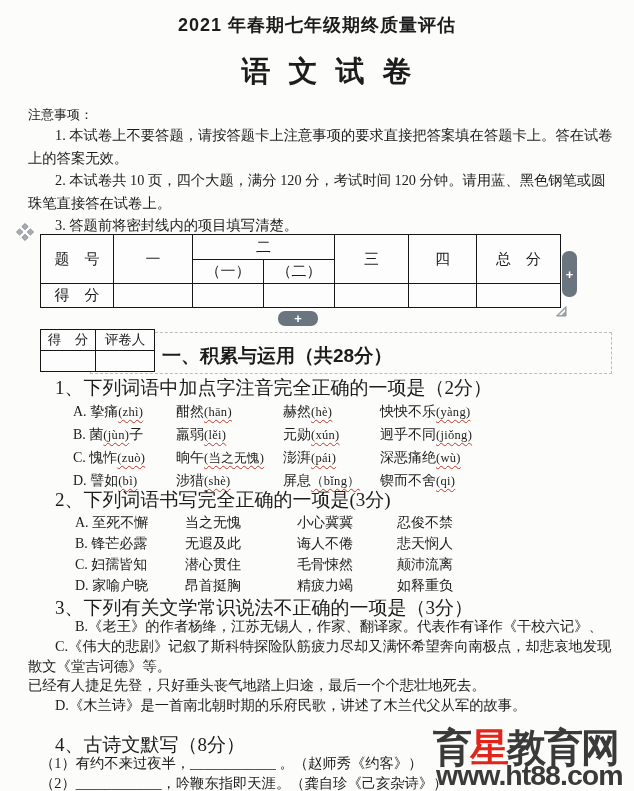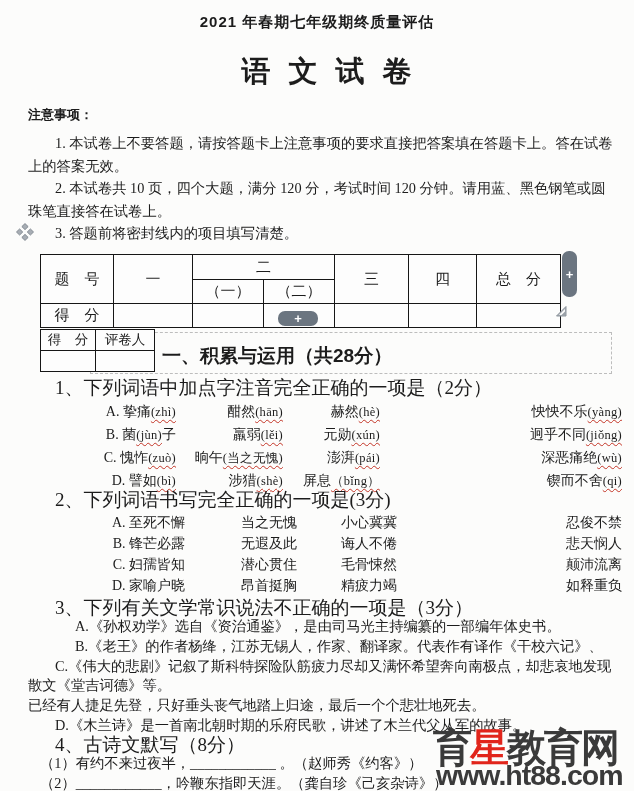--- a/index.html
+++ b/index.html
@@ -3,30 +3,30 @@
 <meta charset="utf-8">
 <style>
   html,body{margin:0;padding:0;background:#e8e8e8;}
   .page{
     position:relative;width:634px;height:791px;background:#fcfcfb;
     font-family:"Liberation Serif",serif;color:#1c1c1c;overflow:hidden;
     margin:0 auto;
   }
   
   .title1{position:absolute;top:13px;left:0;width:100%;text-align:center;
-    font-family:"Liberation Sans",sans-serif;font-weight:bold;font-size:15px;letter-spacing:1px;}
+    font-family:"Liberation Sans",sans-serif;font-weight:bold;font-size:18px;letter-spacing:1px;}
   .title2{position:absolute;top:52px;left:0;width:100%;text-align:center;
     font-family:"Liberation Sans",sans-serif;font-weight:bold;font-size:29px;letter-spacing:5px;padding-left:12px;}
   
   .notices{position:absolute;top:106px;left:28px;width:584px;}
-  .notices-heading{font-family:"Liberation Sans",sans-serif;font-weight:bold;font-size:13px;margin-bottom:8px;}
+  .notices-heading{font-family:"Liberation Sans",sans-serif;font-weight:normal;font-size:13px;margin-bottom:0;}
   .notice-line{font-size:14.3px;line-height:22.6px;white-space:nowrap;}
   .notice-line.ind{margin-left:27px;}
   
-  .score-table{position:absolute;top:234px;left:40px;border-collapse:collapse;background:#fdfdfd;margin-top:20px;}
+  .score-table{position:absolute;top:234px;left:40px;border-collapse:collapse;background:#fdfdfd;}
   .score-table td{border:1.6px solid #161616;text-align:center;vertical-align:middle;
     font-size:15px;padding:0;}
   .score-table tr:nth-child(1) td{height:24px;}
   .score-table tr:nth-child(2) td{height:23px;}
   .score-table tr:nth-child(3) td{height:23px;}
   .c1{width:72px;} .c2{width:78px;} .c3{width:70px;} .c4{width:70px;}
   .c5{width:73px;} .c6{width:67px;} .c7{width:83px;}
   
   .move-handle{position:absolute;left:16px;top:223px;width:18px;height:18px;display:block;cursor:move;}
   .pill{position:absolute;background:var(--handle);border-radius:7px;display:flex;align-items:center;justify-content:center;}
@@ -43,21 +43,21 @@
   .grader-table tr:nth-child(2) td{height:20px;}
   .section-title{position:absolute;left:162px;top:343px;
     font-family:"Liberation Sans",sans-serif;font-weight:bold;font-size:19px;text-align:right;}
   
   .q{position:absolute;left:28px;width:594px;}
   .stem{font-size:19px;margin-left:27px;line-height:19px;}
   .q1{top:378px;}
   .q2{top:490px;}
   .q3{top:598px;}
   .q4{top:735px;}
-  .rows{margin-top:3px;text-align:right;}
+  .rows{margin-top:3px;}
   .opt-row{display:grid;align-items:center;}
   .q1-row{grid-template-columns:103px 107px 97px auto;height:23px;margin-left:45px;font-size:14px;}
   .q2-row{grid-template-columns:110px 112px 100px auto;height:21px;margin-left:47px;font-size:14px;}
   .opt-cell{white-space:nowrap;}
   .py{font-size:12.5px;letter-spacing:.3px;
     text-decoration-line:underline;text-decoration-style:wavy;
     text-decoration-color:var(--wavy);text-decoration-thickness:1px;text-underline-offset:3px;}
   .q3-line,.q4-line{font-size:14.3px;line-height:19.8px;white-space:nowrap;}
   .q3-line.deep{margin-left:47px;}
   .q3-line.mid{margin-left:27px;}
@@ -208,21 +208,20 @@
           <div class="opt-cell"><span class="w">昂首挺胸</span></div>
           <div class="opt-cell"><span class="w">精疲力竭</span></div>
           <div class="opt-cell"><span class="w">如释重负</span></div>
         </div>
       </div>
   </div>
 
   <div class="q q3">
     <div class="stem">3、下列有关文学常识说法不正确的一项是（3分）</div>
     <div id="q3-lines">
-        <div class="q3-line deep">A.《孙权劝学》选自《资治通鉴》，是由司马光主持编纂的一部编年体史书。</div>
         <div class="q3-line deep">B.《老王》的作者杨绛，江苏无锡人，作家、翻译家。代表作有译作《干校六记》、</div>
         <div class="q3-line mid">C.《伟大的悲剧》记叙了斯科特探险队筋疲力尽却又满怀希望奔向南极点，却悲哀地发现</div>
         <div class="q3-line none">散文《堂吉诃德》等。</div>
         <div class="q3-line none">已经有人捷足先登，只好垂头丧气地踏上归途，最后一个个悲壮地死去。</div>
         <div class="q3-line mid">D.《木兰诗》是一首南北朝时期的乐府民歌，讲述了木兰代父从军的故事。</div>
       </div>
   </div>
 
   <div class="q q4">
     <div class="stem">4、古诗文默写（8分）</div>

